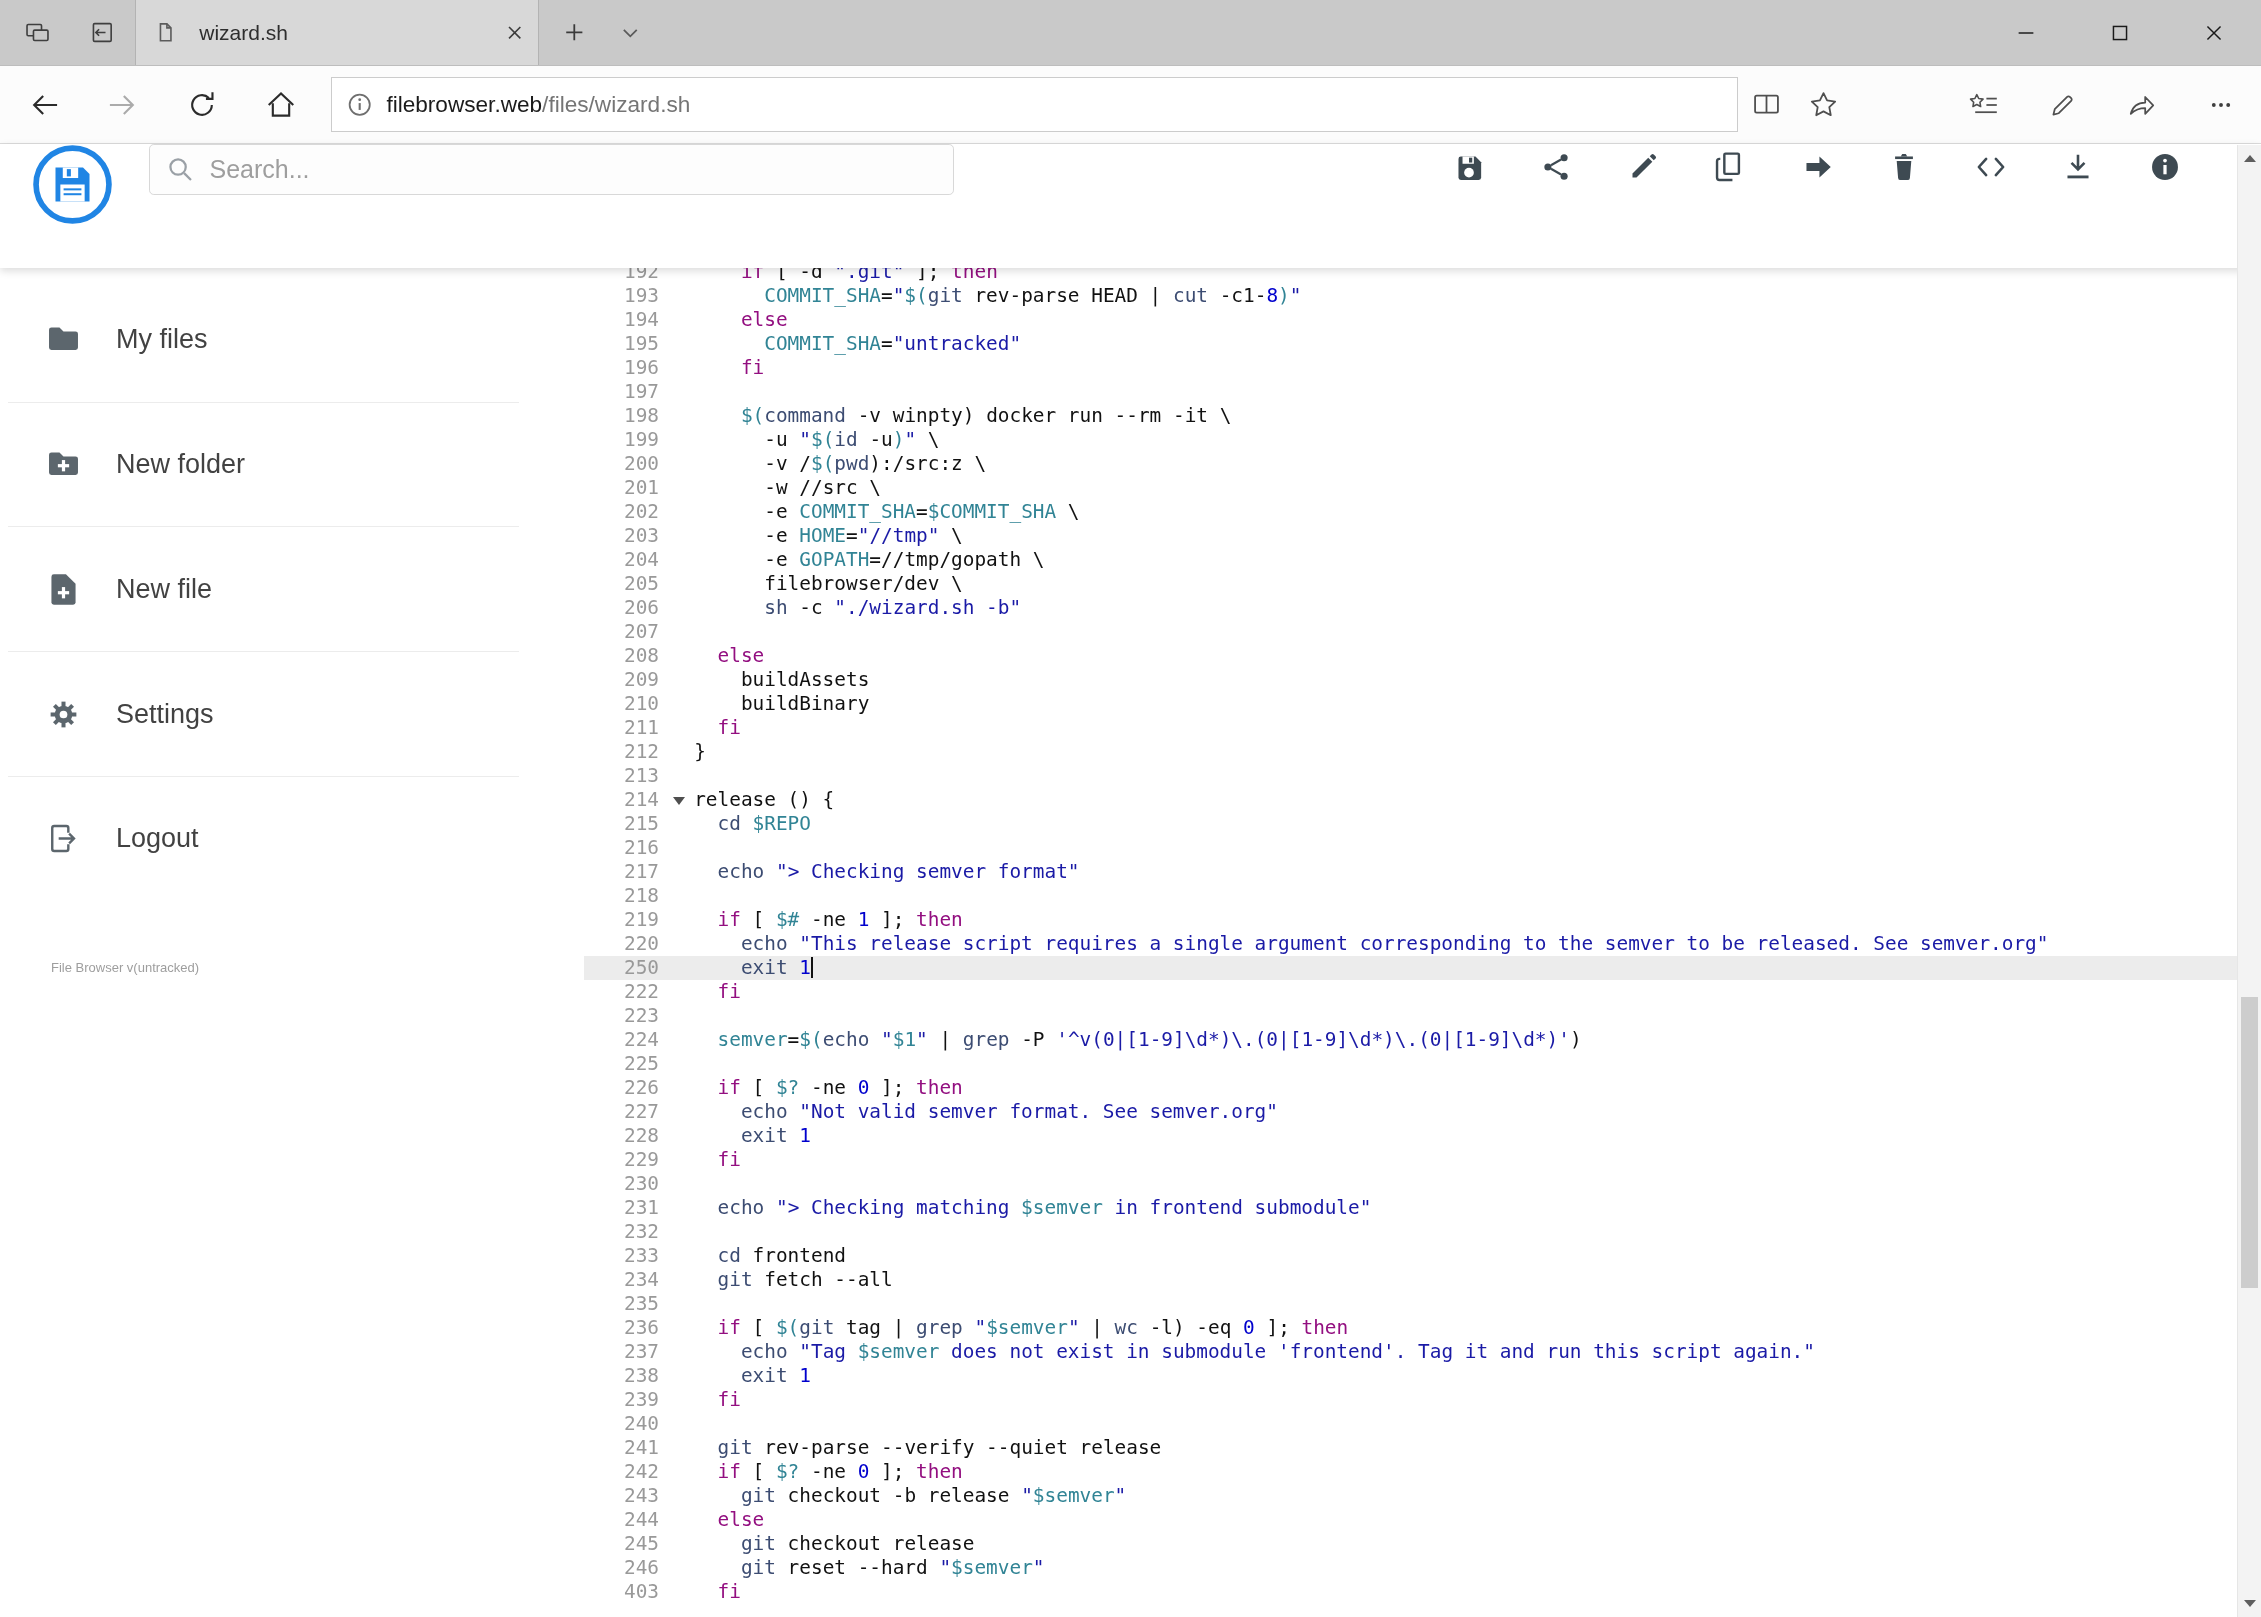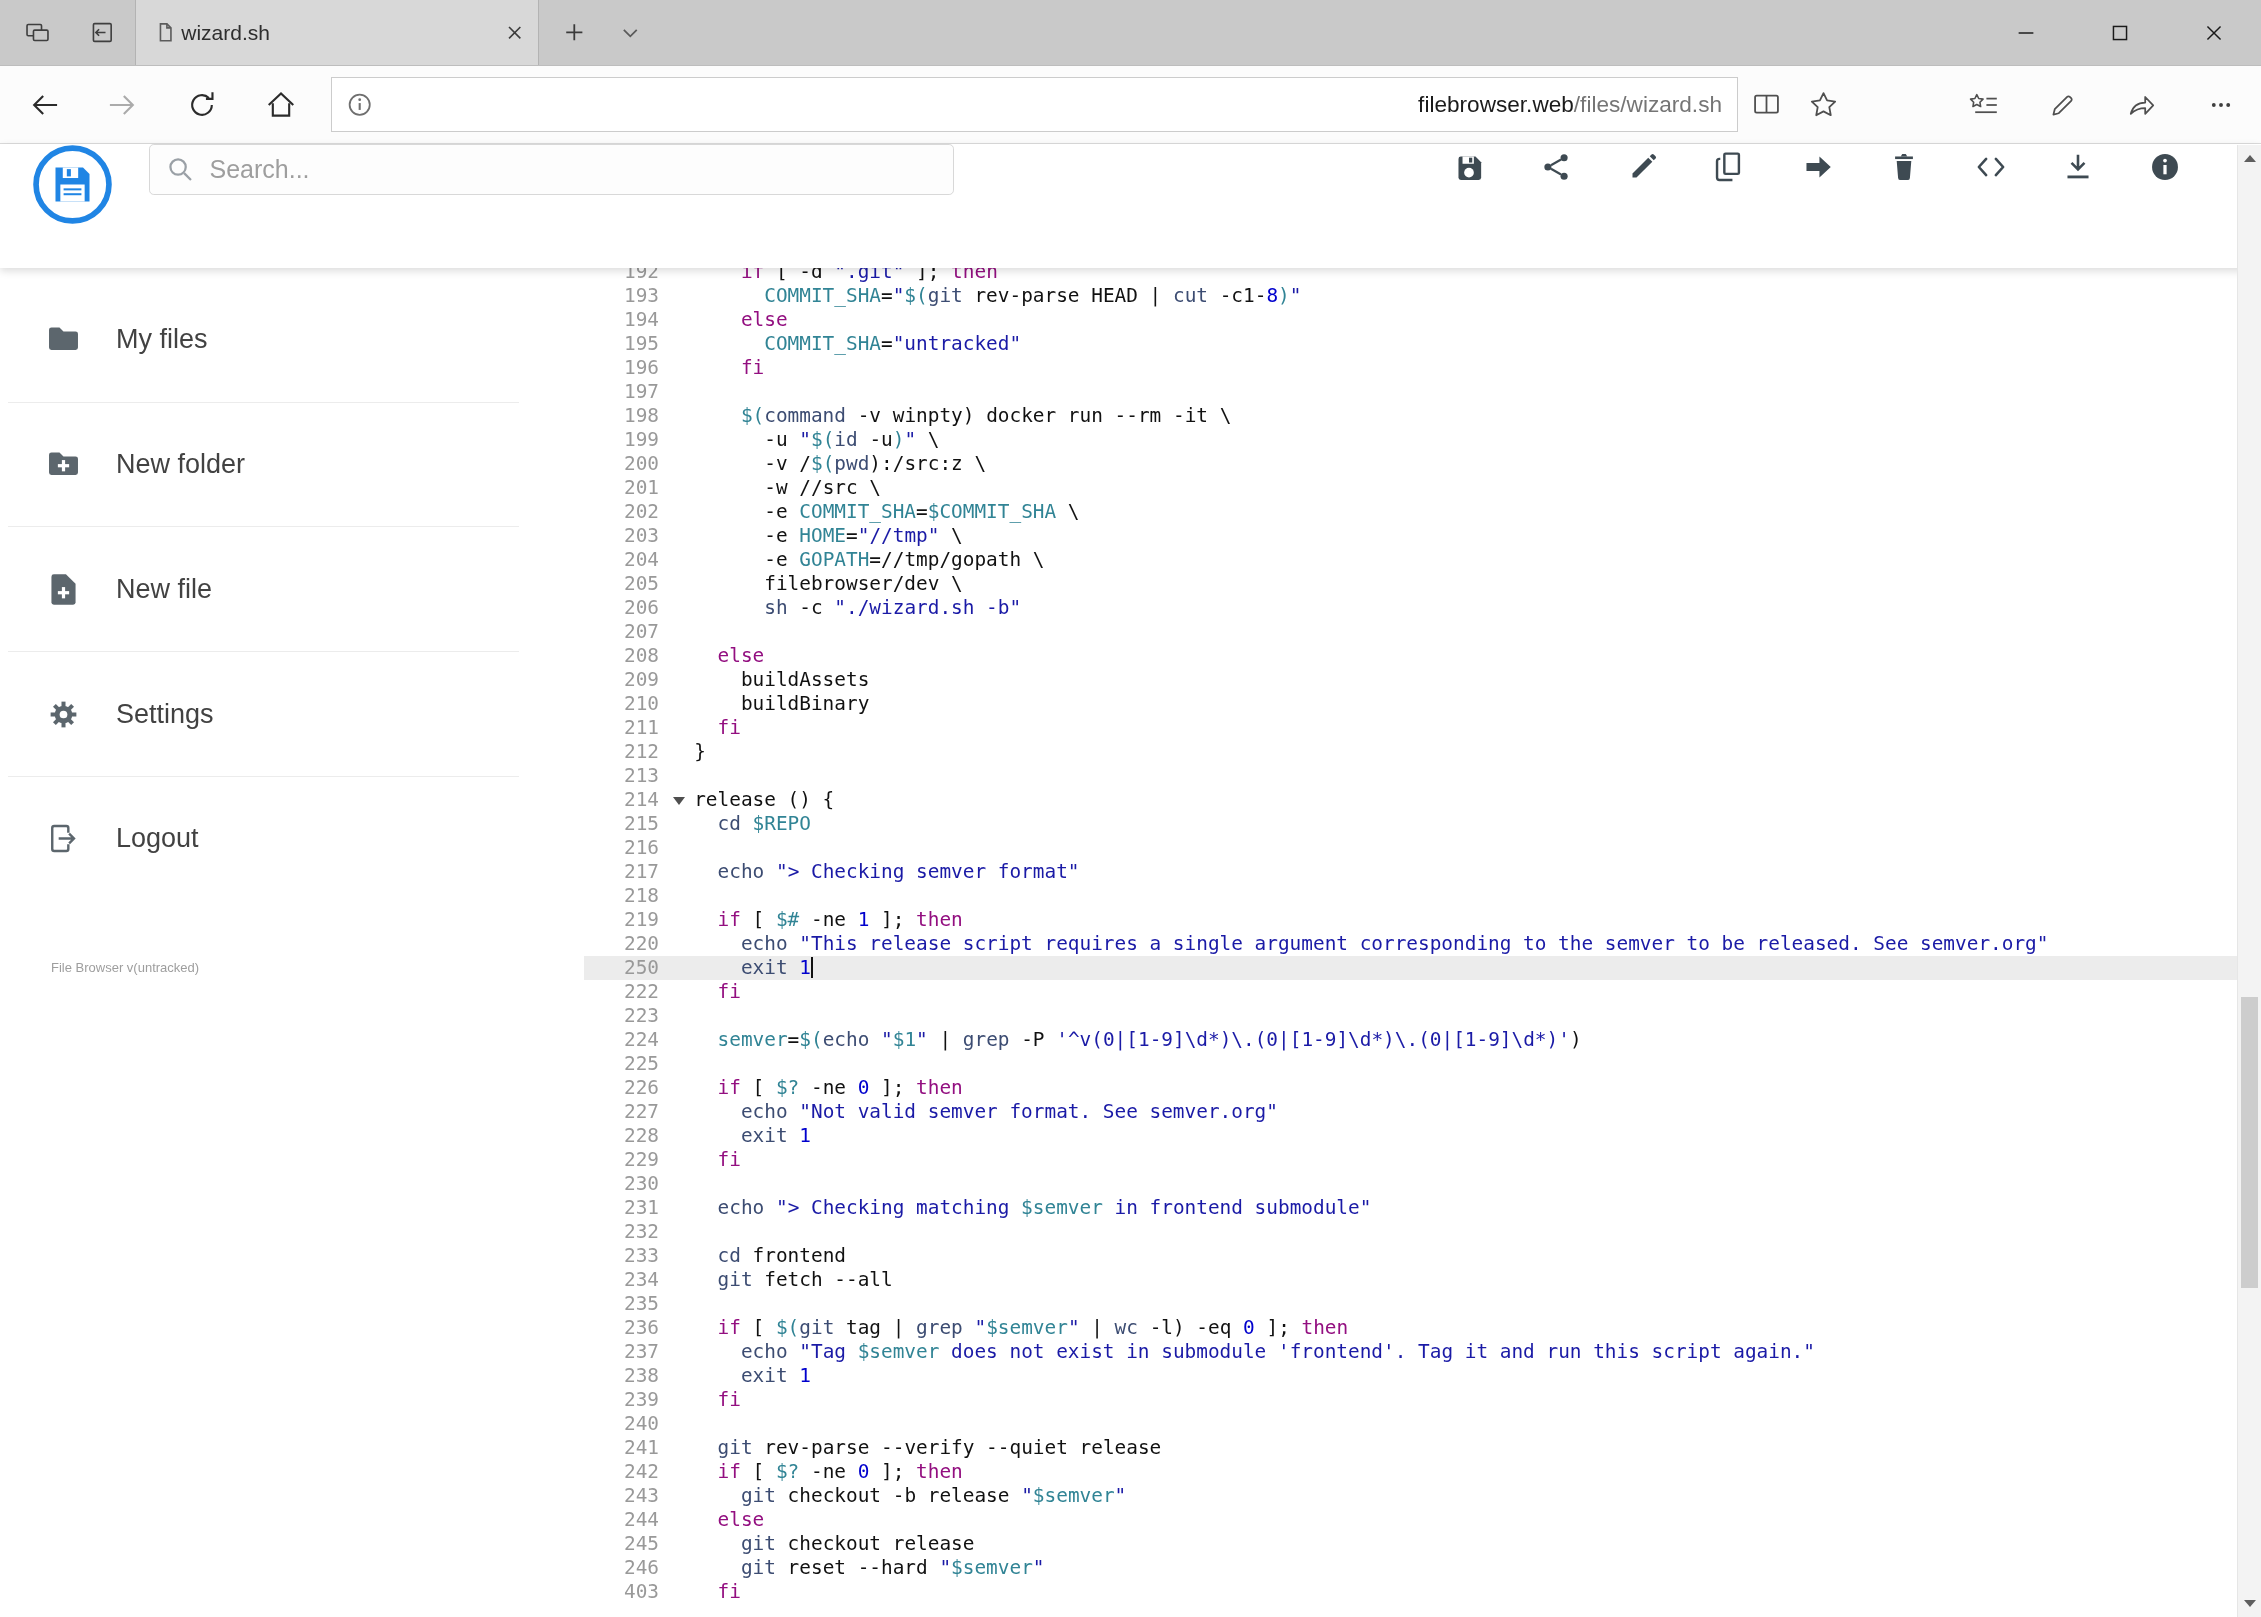--- a/index.html
+++ b/index.html
@@ -11,33 +11,33 @@
   .screen { position:relative; width:2261px; height:1617px; }
 
   
   .titlebar { height:66px; background:#c9c9c9; border-bottom:0.8px solid #bdbdbd;
               display:flex; align-items:stretch; }
   .tb-icon { width:48px; display:flex; align-items:center; justify-content:center; }
   .tb-left { display:flex; padding-left:13px; gap:16px; }
   .tab { width:404px; margin-left:9.7px; background:#d8d8d8;
          border-left:0.8px solid #b3b3b3; border-right:0.8px solid #b3b3b3;
          display:flex; align-items:center; padding:0 13px 0 18px; }
-  .tab-title { font-size:21px; color:#2e2e2e; margin-left:5px; flex:1;
+  .tab-title { font-size:21px; color:#2e2e2e; margin-left:23px; flex:1;
                white-space:nowrap; overflow:hidden; }
   .tab-close { margin-left:9.7px; }
   .win-controls { margin-left:auto; display:flex; }
   .win-btn { width:94px; display:flex; align-items:center; justify-content:center; }
 
   
   .navbar { height:78px; background:#fcfcfc; border-bottom:0.8px solid #dcdcdc;
             display:flex; align-items:center; padding-left:14.5px; }
   .nav-btn { width:58px; height:58px; display:flex; align-items:center; justify-content:center;
              margin-right:21px; flex:none; }
   .urlbox { width:1407px; height:55px; background:#ffffff; border:0.8px solid #cccccc;
-            display:flex; align-items:center; padding:0 14.5px; margin-right:0; flex:none;justify-content:space-between; }
+            display:flex; align-items:center; padding:0 14.5px; margin-right:0; flex:none; }
   .url-text { font-size:22.6px; margin-left:13px; white-space:nowrap; }
   .url-host { color:#1b1b1b; }
   .url-path { color:#757575; }
   .nav-right { margin-left:auto; display:flex; padding-right:11.3px; }
   .nav-right .nav-btn { margin-right:0; margin-left:21px; }
 
   
   .app-header { height:124px; background:#fff; display:flex; 
                 box-shadow:0 3.2px 8px rgba(0,0,0,0.14); position:relative; z-index:5; }
   .logo { margin-left:32px; width:81px; height:81px; flex:none; }

